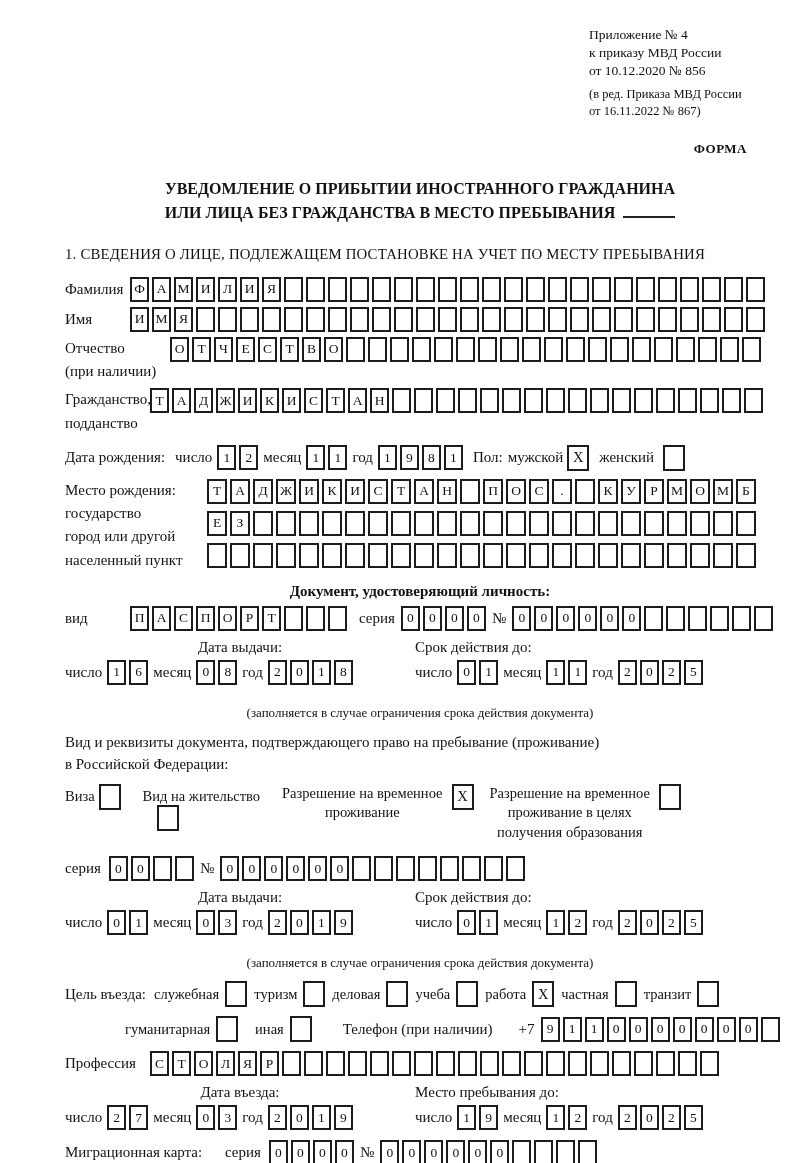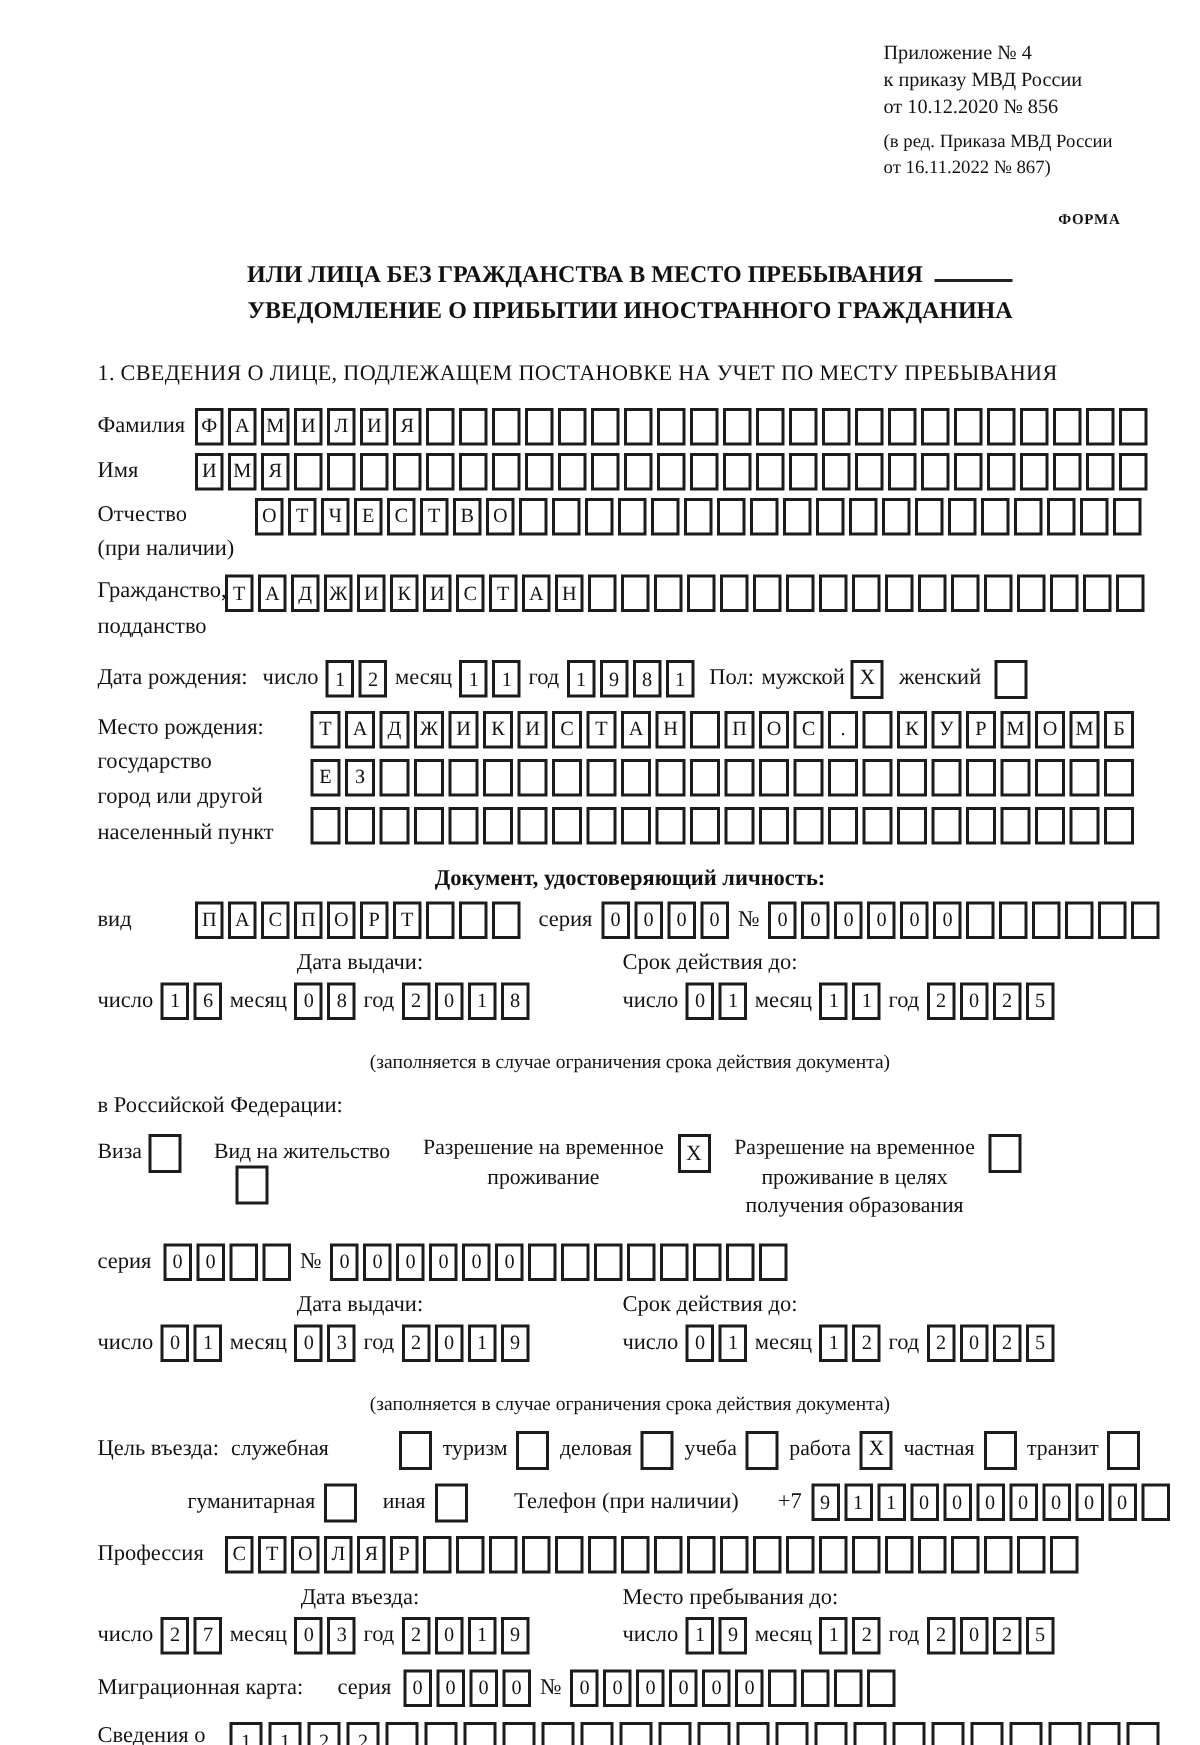--- a/index.html
+++ b/index.html
@@ -2,21 +2,21 @@
 <html><head>
 <meta charset="utf-8">
 <style>
   html,body{margin:0;padding:0;background:#ffffff;}
   body{width:800px;color:#121212;font-family:"Liberation Serif","DejaVu Serif",serif;}
   .page{box-sizing:border-box;width:800px;min-height:1163px;padding:26px 25px 20px 65px;}
 
   
   .appendix{width:170px;margin-left:auto;margin-right:16px;font-size:13.5px;line-height:1.35;}
   .appendix .amend{margin-top:5px;font-size:12.5px;}
-  .forma{font-weight:bold;text-align:right;padding-right:28px;margin-top:22px;font-size:10px;letter-spacing:.5px;}
+  .forma{font-weight:bold;text-align:right;padding-right:28px;margin-top:22px;font-size:13px;letter-spacing:.5px;}
 
   .title{font-weight:bold;text-align:center;font-size:16px;line-height:1.45;margin-top:20px;}
   .blankline{display:inline-block;width:52px;border-bottom:2px solid #222;height:14px;margin-left:8px;vertical-align:baseline;}
   .sec-head{font-weight:normal;font-size:14.8px;margin-top:22px;margin-bottom:14px;letter-spacing:.2px;}
 
   
   .frow{display:flex;align-items:center;margin:5px 0;}
   .frow.top{align-items:flex-start;}
   .flabel{font-size:15px;flex:none;}
   .sub{line-height:1.55;}
@@ -79,24 +79,24 @@
     <div>от 10.12.2020 № 856</div>
     <div class="amend">
       <div>(в ред. Приказа МВД России</div>
       <div>от 16.11.2022 № 867)</div>
     </div>
   </div>
 
   <div class="forma">ФОРМА</div>
 
   <div class="title">
+    <div>УВЕДОМЛЕНИЕ О ПРИБЫТИИ ИНОСТРАННОГО ГРАЖДАНИНА</div>
     <div>
       <span>ИЛИ ЛИЦА БЕЗ ГРАЖДАНСТВА В МЕСТО ПРЕБЫВАНИЯ</span><span class="blankline"></span>
     </div>
-    <div>УВЕДОМЛЕНИЕ О ПРИБЫТИИ ИНОСТРАННОГО ГРАЖДАНИНА</div>
   </div>
 
   <div class="sec-head">1. СВЕДЕНИЯ О ЛИЦЕ, ПОДЛЕЖАЩЕМ ПОСТАНОВКЕ НА УЧЕТ ПО МЕСТУ ПРЕБЫВАНИЯ</div>
 
   <div class="frow">
     <span class="flabel lab-w65">Фамилия</span>
     <span class="boxes">
         <span class="cell">Ф</span>
         <span class="cell">А</span>
         <span class="cell">М</span>
@@ -438,20 +438,21 @@
             <span class="cell">0</span>
             <span class="cell">2</span>
             <span class="cell">5</span>
           </span>
       </span>
     </div>
   </div>
   <div class="note-right">(заполняется в случае ограничения срока действия документа)</div>
 
   <div class="para">
+    <div>Вид и реквизиты документа, подтверждающего право на пребывание (проживание)</div>
     <div>в Российской Федерации:</div>
   </div>
 
   <div class="optrow">
     <span class="opt">
       <span class="opt-label" style="padding-top:4px;">Виза</span>
       <span class="checkbox" style="margin-left:4px;"></span>
     </span>
     <span class="opt" style="margin-left:22px;flex-direction:column;">
       <span class="opt-label" style="padding-top:4px;">Вид на жительство</span>
@@ -546,21 +547,21 @@
             <span class="cell">2</span>
             <span class="cell">5</span>
           </span>
       </span>
     </div>
   </div>
   <div class="note-right">(заполняется в случае ограничения срока действия документа)</div>
 
   <div class="purpose-row">
     <span class="flabel">Цель въезда:</span>
-    <span class="p-opt" style="margin-left:4px;gap:41px;">
+    <span class="p-opt" style="margin-left:4px;">
       <span class="opt-label">служебная</span>
       <span class="checkbox"></span>
     </span>
     <span class="p-opt">
       <span class="opt-label">туризм</span>
       <span class="checkbox"></span>
     </span>
     <span class="p-opt">
       <span class="opt-label">деловая</span>
       <span class="checkbox"></span>

